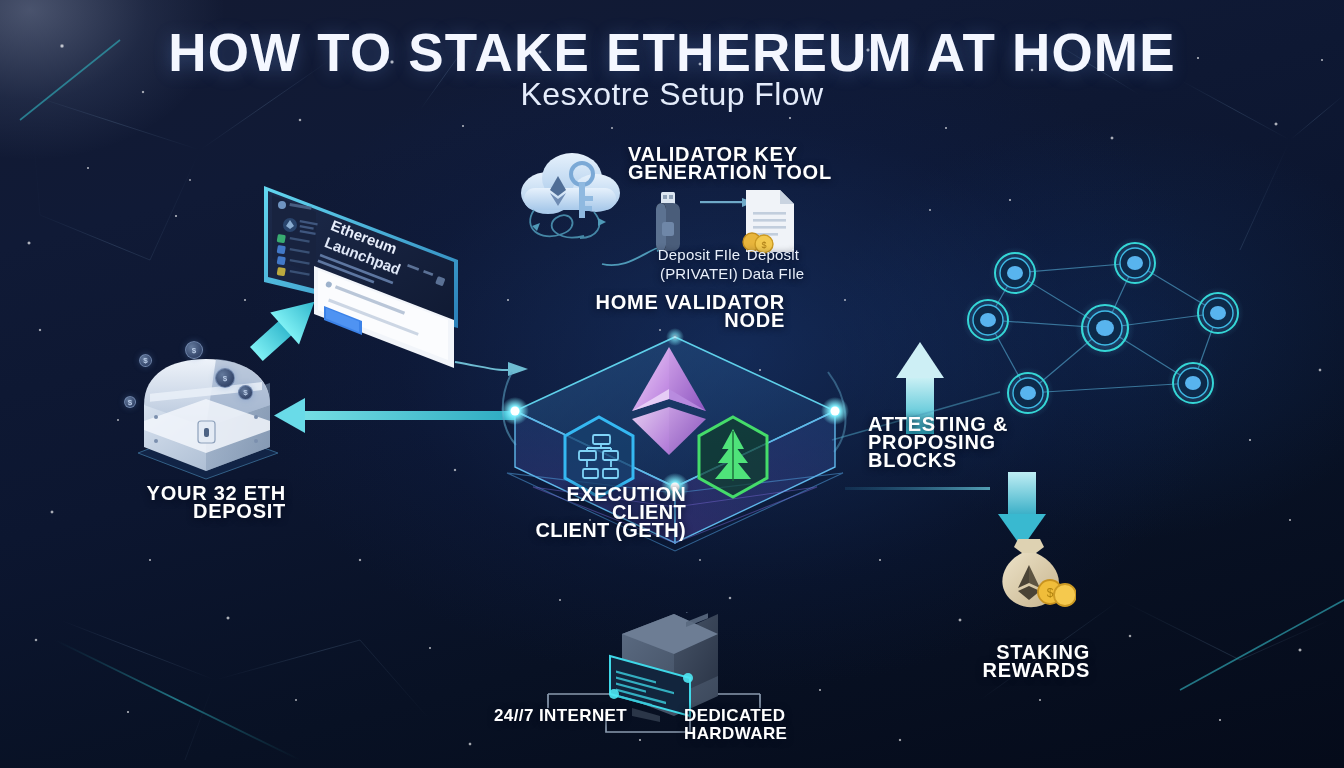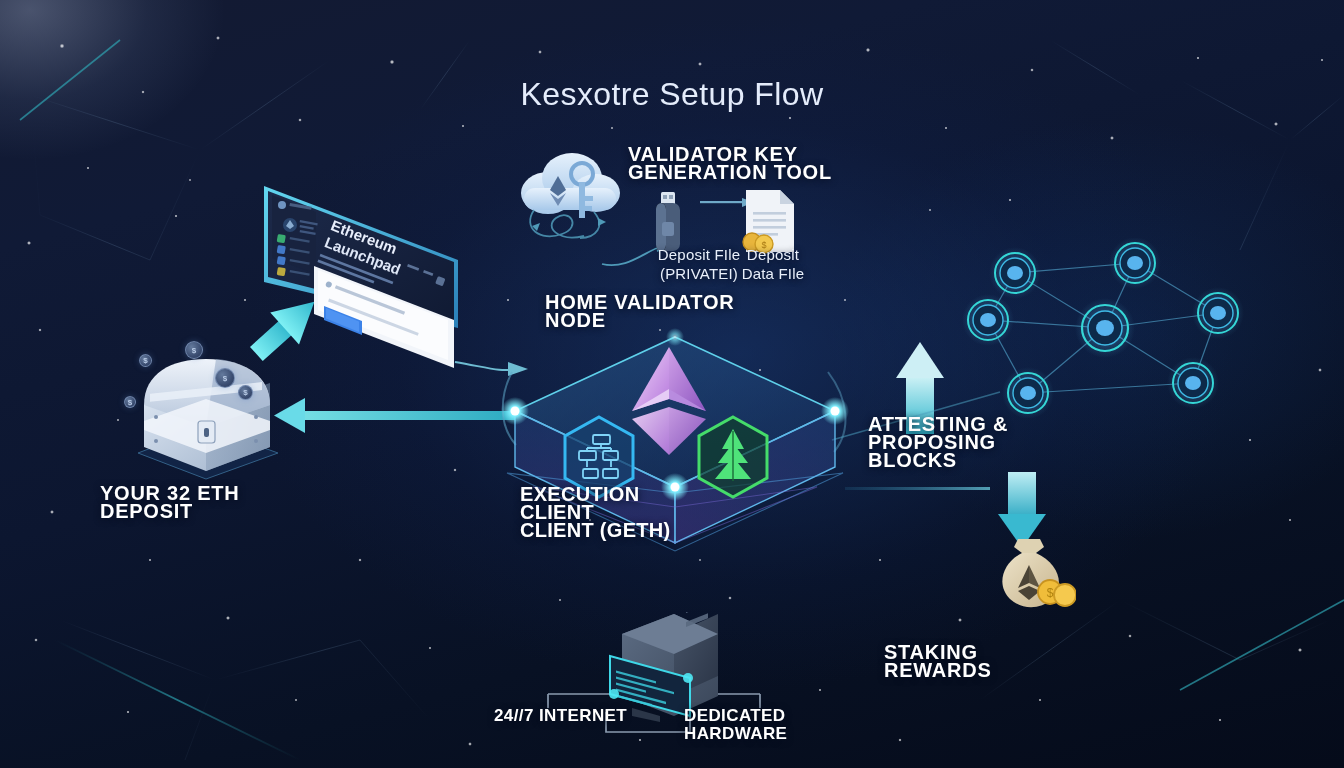--- a/index.html
+++ b/index.html
@@ -46,21 +46,21 @@
     line-height:18px;
     text-transform:uppercase;
     text-shadow:0 1px 7px rgba(5,12,30,0.95);
     white-space:pre-line;
   }
   .lbl.small{ font-size:17px; font-weight:bold; letter-spacing:0.4px; }
   .lbl.file {
     font-size:15px; font-weight:normal; letter-spacing:0.2px;
     text-transform:none; color:#e9f0fb; line-height:19px; text-align:center;
   }
-  .lbl.ctr { text-align:left; }
+  .lbl.ctr { text-align:right; }
 
   
   .coin {
     position:absolute; border-radius:50%;
     background:radial-gradient(circle at 35% 32%, #5d7396 0%, #37486a 60%, #283category 100%);
     background:radial-gradient(circle at 35% 32%, #647a9d 0%, #3a4c70 62%, #273659 100%);
     border:1px solid rgba(150,175,215,0.55);
     color:#b9cbe6; font-size:8px; font-weight:bold;
     display:flex; align-items:center; justify-content:center;
     box-shadow:0 0 6px rgba(90,130,190,0.35);
@@ -227,20 +227,21 @@
 
     <g stroke="#b6c9de" stroke-width="1.7" fill="none" opacity="0.75">
       <path d="M548 694 L548 708"></path>
       <path d="M548 694 L622 694"></path>
       <path d="M760 694 L760 708"></path>
       <path d="M688 694 L760 694"></path>
       <path d="M606 712 L606 732 L690 732 L690 712"></path>
     </g>
   </svg>
 
+  <div class="ttl">HOW TO STAKE ETHEREUM AT HOME</div>
   <div class="sub">Kesxotre Setup Flow</div>
 
   <div class="abs" style="left:510px; top:138px; width:120px; height:110px;">
     <svg width="120" height="110" viewBox="0 0 120 110">
       <defs>
         <linearGradient id="cloudG" x1="0" y1="0" x2="0" y2="1">
           <stop offset="0%" stop-color="#e6f1fc"></stop>
             <stop offset="100%" stop-color="#a8c9ea"></stop>
         </linearGradient>
       </defs>

